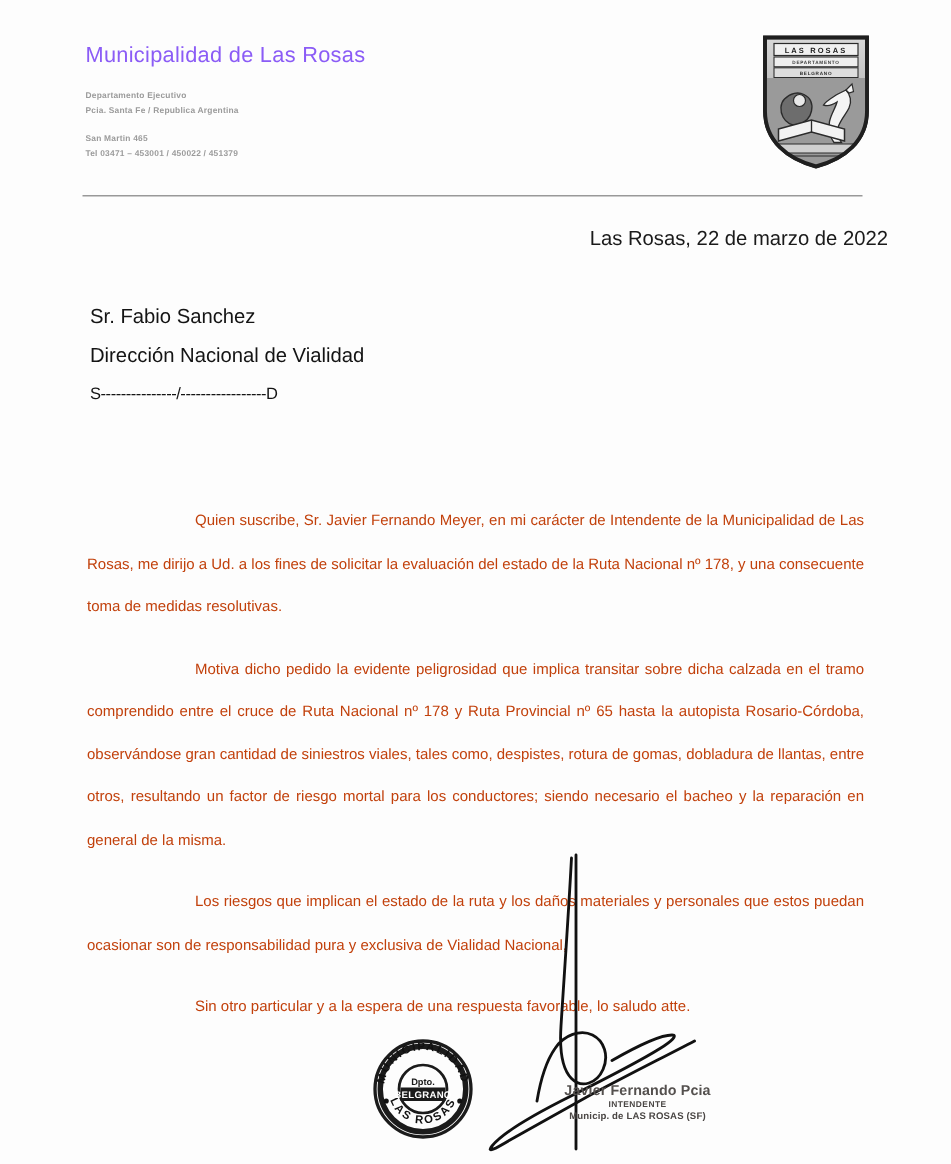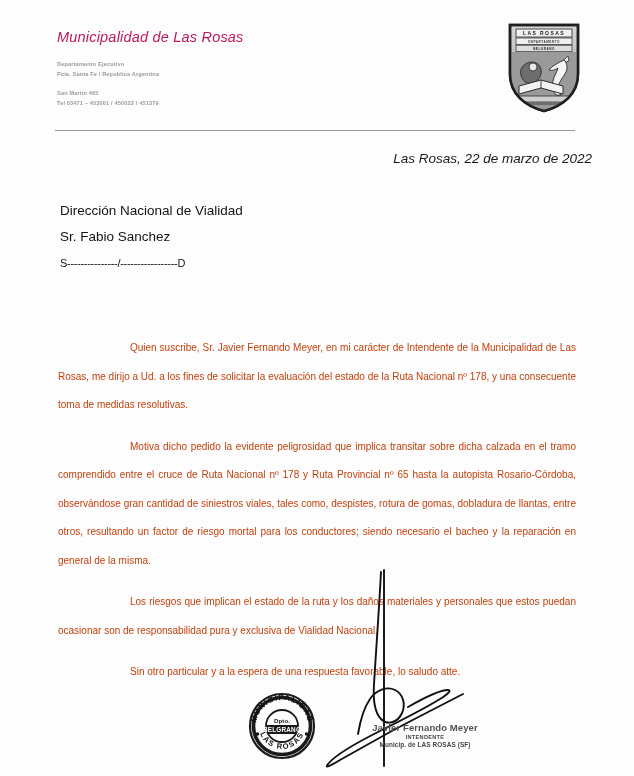--- a/index.html
+++ b/index.html
@@ -28,24 +28,23 @@
     left: 0; top: 0;
     width: 634px;
     height: 132px;
   }
   .lh-title {
     position: absolute;
     left: 57px;
     top: 29px;
     font-size: 14.5px;
     font-weight: 400;
-    color: #be185d;
+    color: #8b5cf6;
     letter-spacing: 0.2px;
     white-space: nowrap;
-    font-style: italic;
   }
   .lh-sub {
     position: absolute;
     left: 57px;
     font-size: 5.6px;
     color: #9b9b9b;
     letter-spacing: 0.15px;
     white-space: nowrap;
     font-weight: 700;
   }
@@ -74,21 +73,20 @@
   .shield svg { display: block; }
 
   
   .date-line {
     position: absolute;
     right: 42px;
     top: 151px;
     font-size: 13.5px;
     color: #1a1a1a;
     white-space: nowrap;
-    font-style: italic;
   }
 
   
   .recipient {
     position: absolute;
     left: 60px;
     top: 198px;
     font-size: 13.5px;
     color: #141414;
     line-height: 26px;
@@ -222,22 +220,22 @@
         <path d="M3,3 L71,3 L71,52 C71,72 56,84 37,89 C18,84 3,72 3,52 Z" fill="none" stroke="#1f1f1f" stroke-width="2.6"></path>
       </svg>
     </div>
 
     <div class="hr"></div>
   </div>
 
   <div class="date-line">Las Rosas, 22 de marzo de 2022</div>
 
   <div class="recipient">
+    <div>Sr. Fabio Sanchez</div>
     <div>Dirección Nacional de Vialidad</div>
-    <div>Sr. Fabio Sanchez</div>
     <div class="recip-sd">S---------------/-----------------D</div>
   </div>
 
   <div class="body-text">
     <p>Quien suscribe, Sr. Javier Fernando Meyer, en mi carácter de Intendente de la Municipalidad de Las Rosas, me dirijo a Ud. a los fines de solicitar la evaluación del estado de la Ruta Nacional nº 178, y una consecuente toma de medidas resolutivas.</p>
     <p>Motiva dicho pedido la evidente peligrosidad que implica transitar sobre dicha calzada en el tramo comprendido entre el cruce de Ruta Nacional nº 178 y Ruta Provincial nº 65 hasta la autopista Rosario-Córdoba, observándose gran cantidad de siniestros viales, tales como, despistes, rotura de gomas, dobladura de llantas, entre otros, resultando un factor de riesgo mortal para los conductores; siendo necesario el bacheo y la reparación en general de la misma.</p>
     <p>Los riesgos que implican el estado de la ruta y los daños materiales y personales que estos puedan ocasionar son de responsabilidad pura y exclusiva de Vialidad Nacional,</p>
     <p class="last">Sin otro particular y a la espera de una respuesta favorable, lo saludo atte.</p>
   </div>
 
@@ -271,18 +269,18 @@
                  C88,138 85,128 77,124 C69,120 58,124 52,133 C45,143 42,156 40,168"></path>
         <path d="M66,4 C66,48 66,96 66,140 C66,162 66,182 66,200"></path>
         <path d="M145,128 C122,140 96,153 72,166 C54,176 36,186 22,194
                  C12,200 6,203 10,198 C18,188 40,176 62,165 C84,154 106,143 122,133
                  C130,128 134,124 130,124 C122,124 104,133 90,141"></path>
       </g>
     </svg>
   </div>
 
   <div class="sig-stamp">
-    <div class="sig-name">Javier Fernando Meyer</div>
+    <div class="sig-name">Javier Fernando Pcia</div>
     <div class="sig-role">INTENDENTE</div>
     <div class="sig-org">Municip. de LAS ROSAS (SF)</div>
   </div>
 
 </div>
 
 </body></html>

